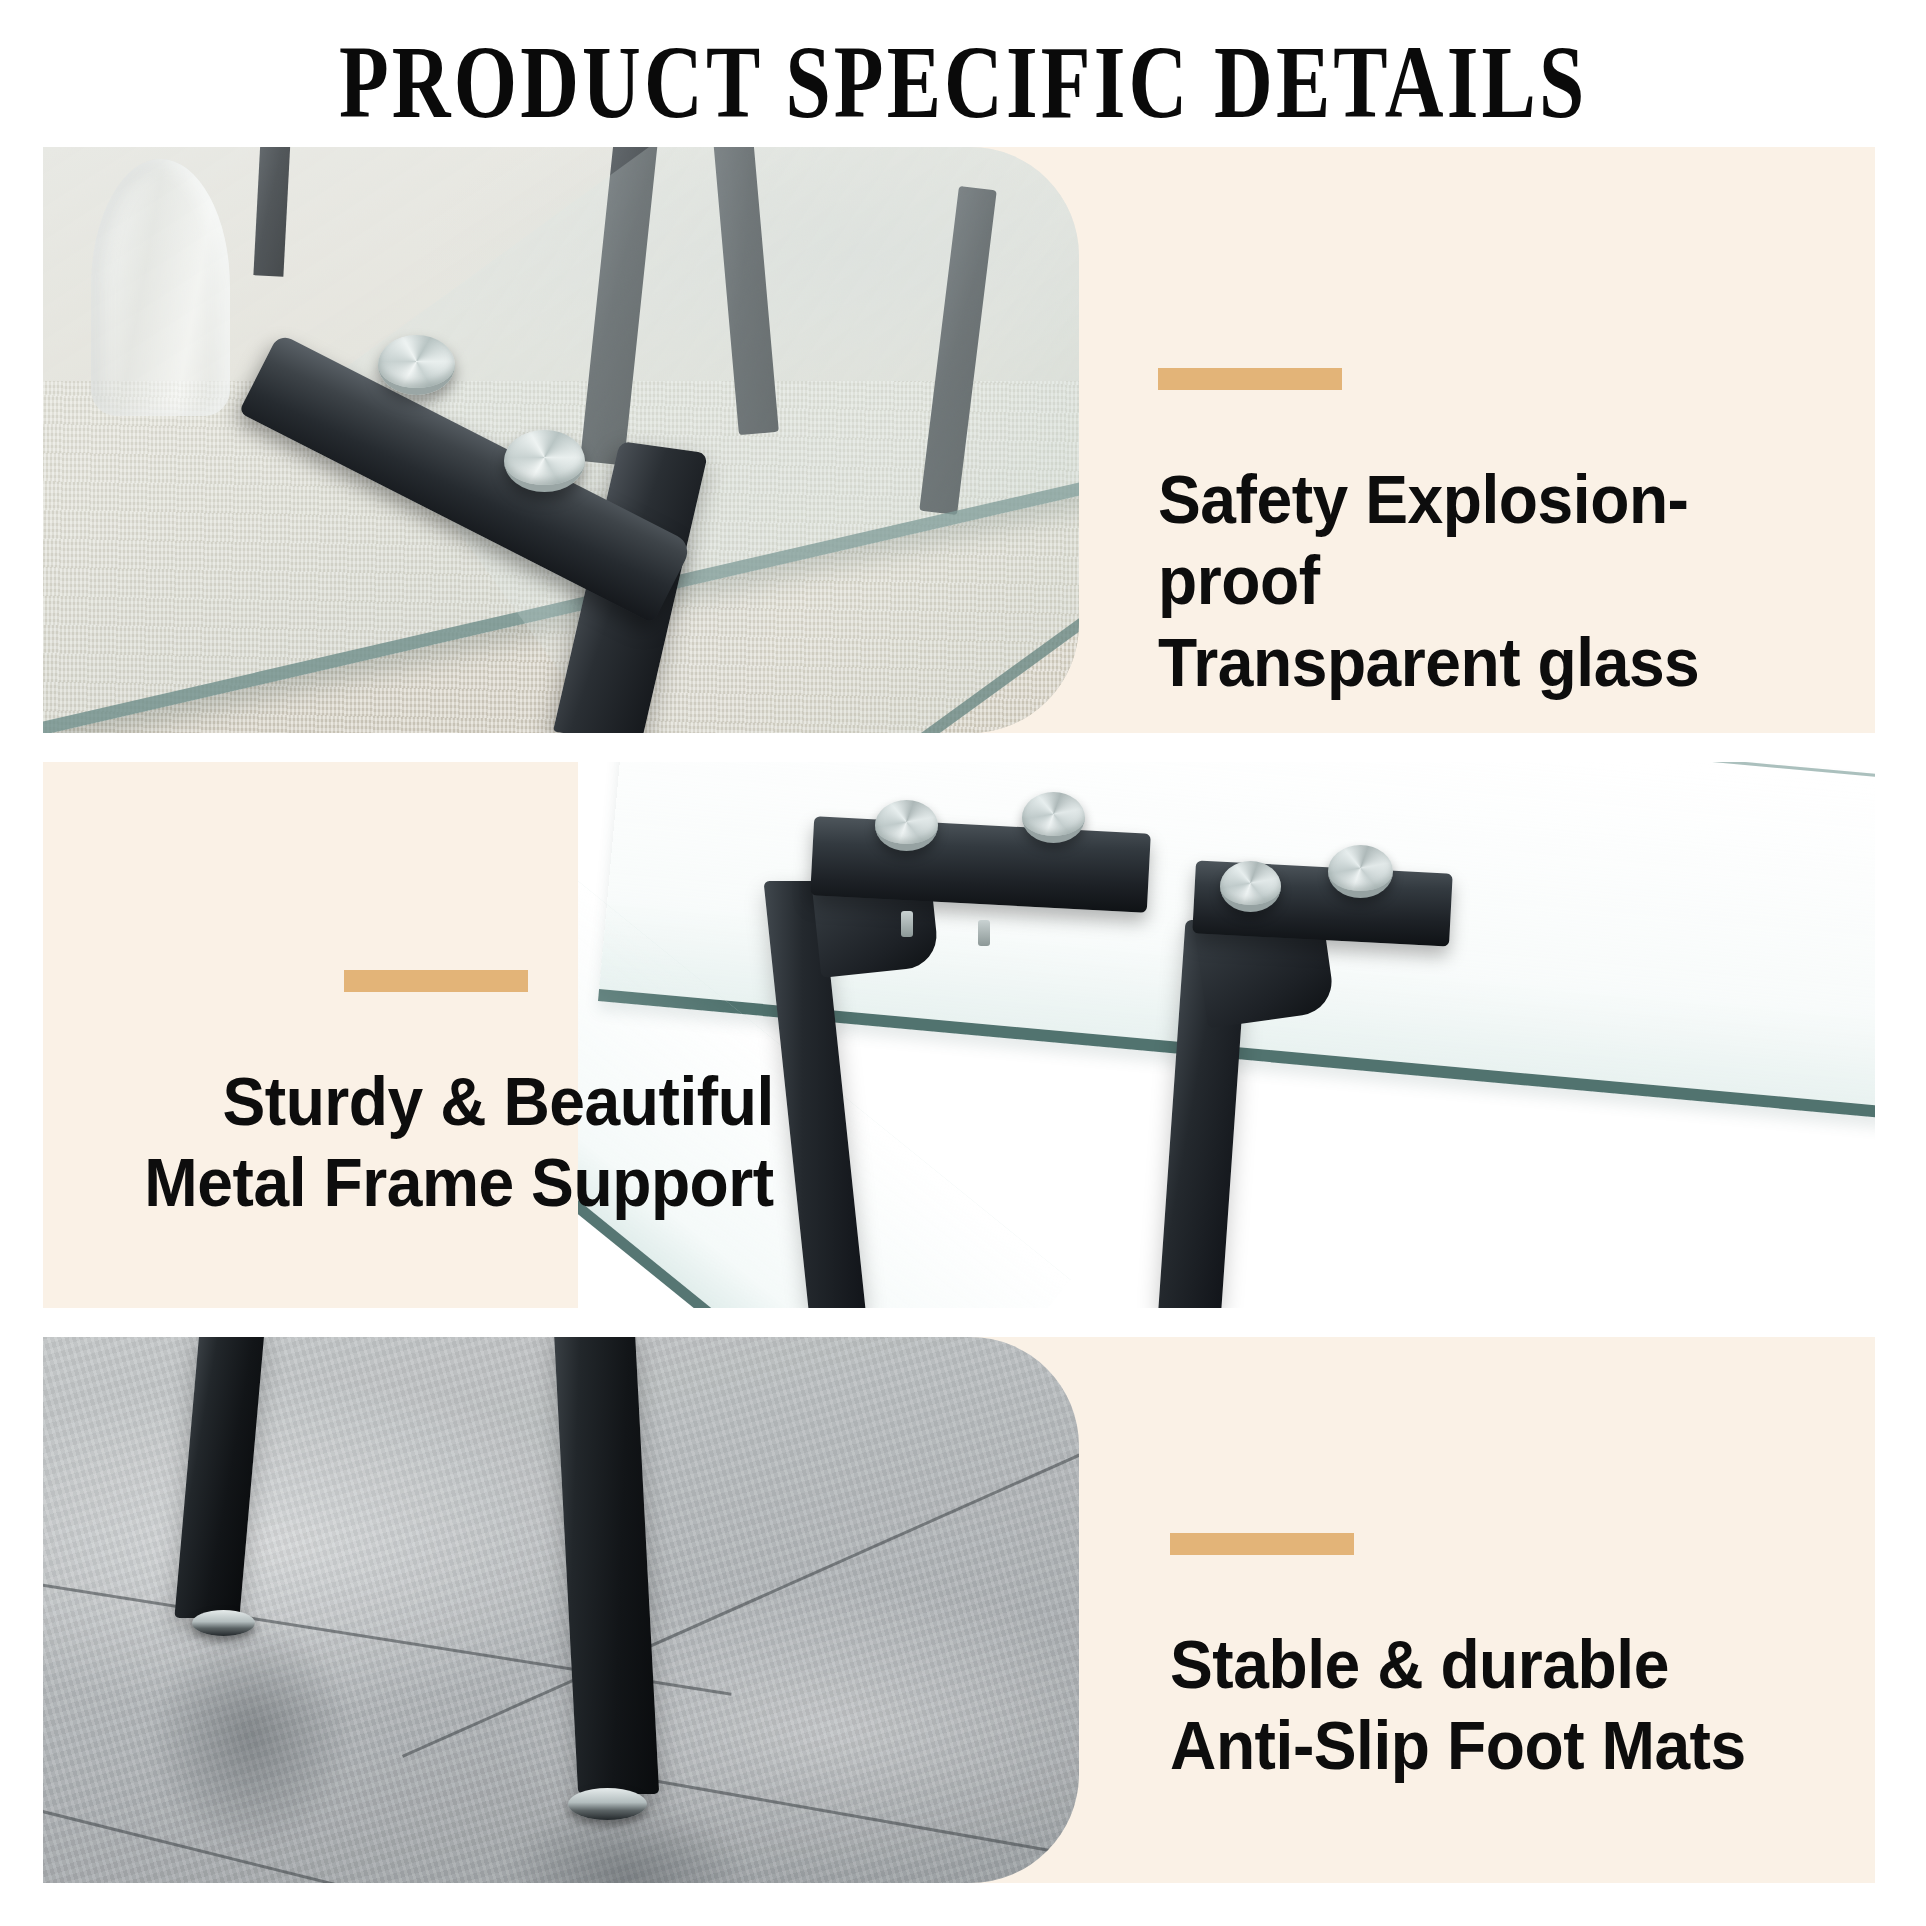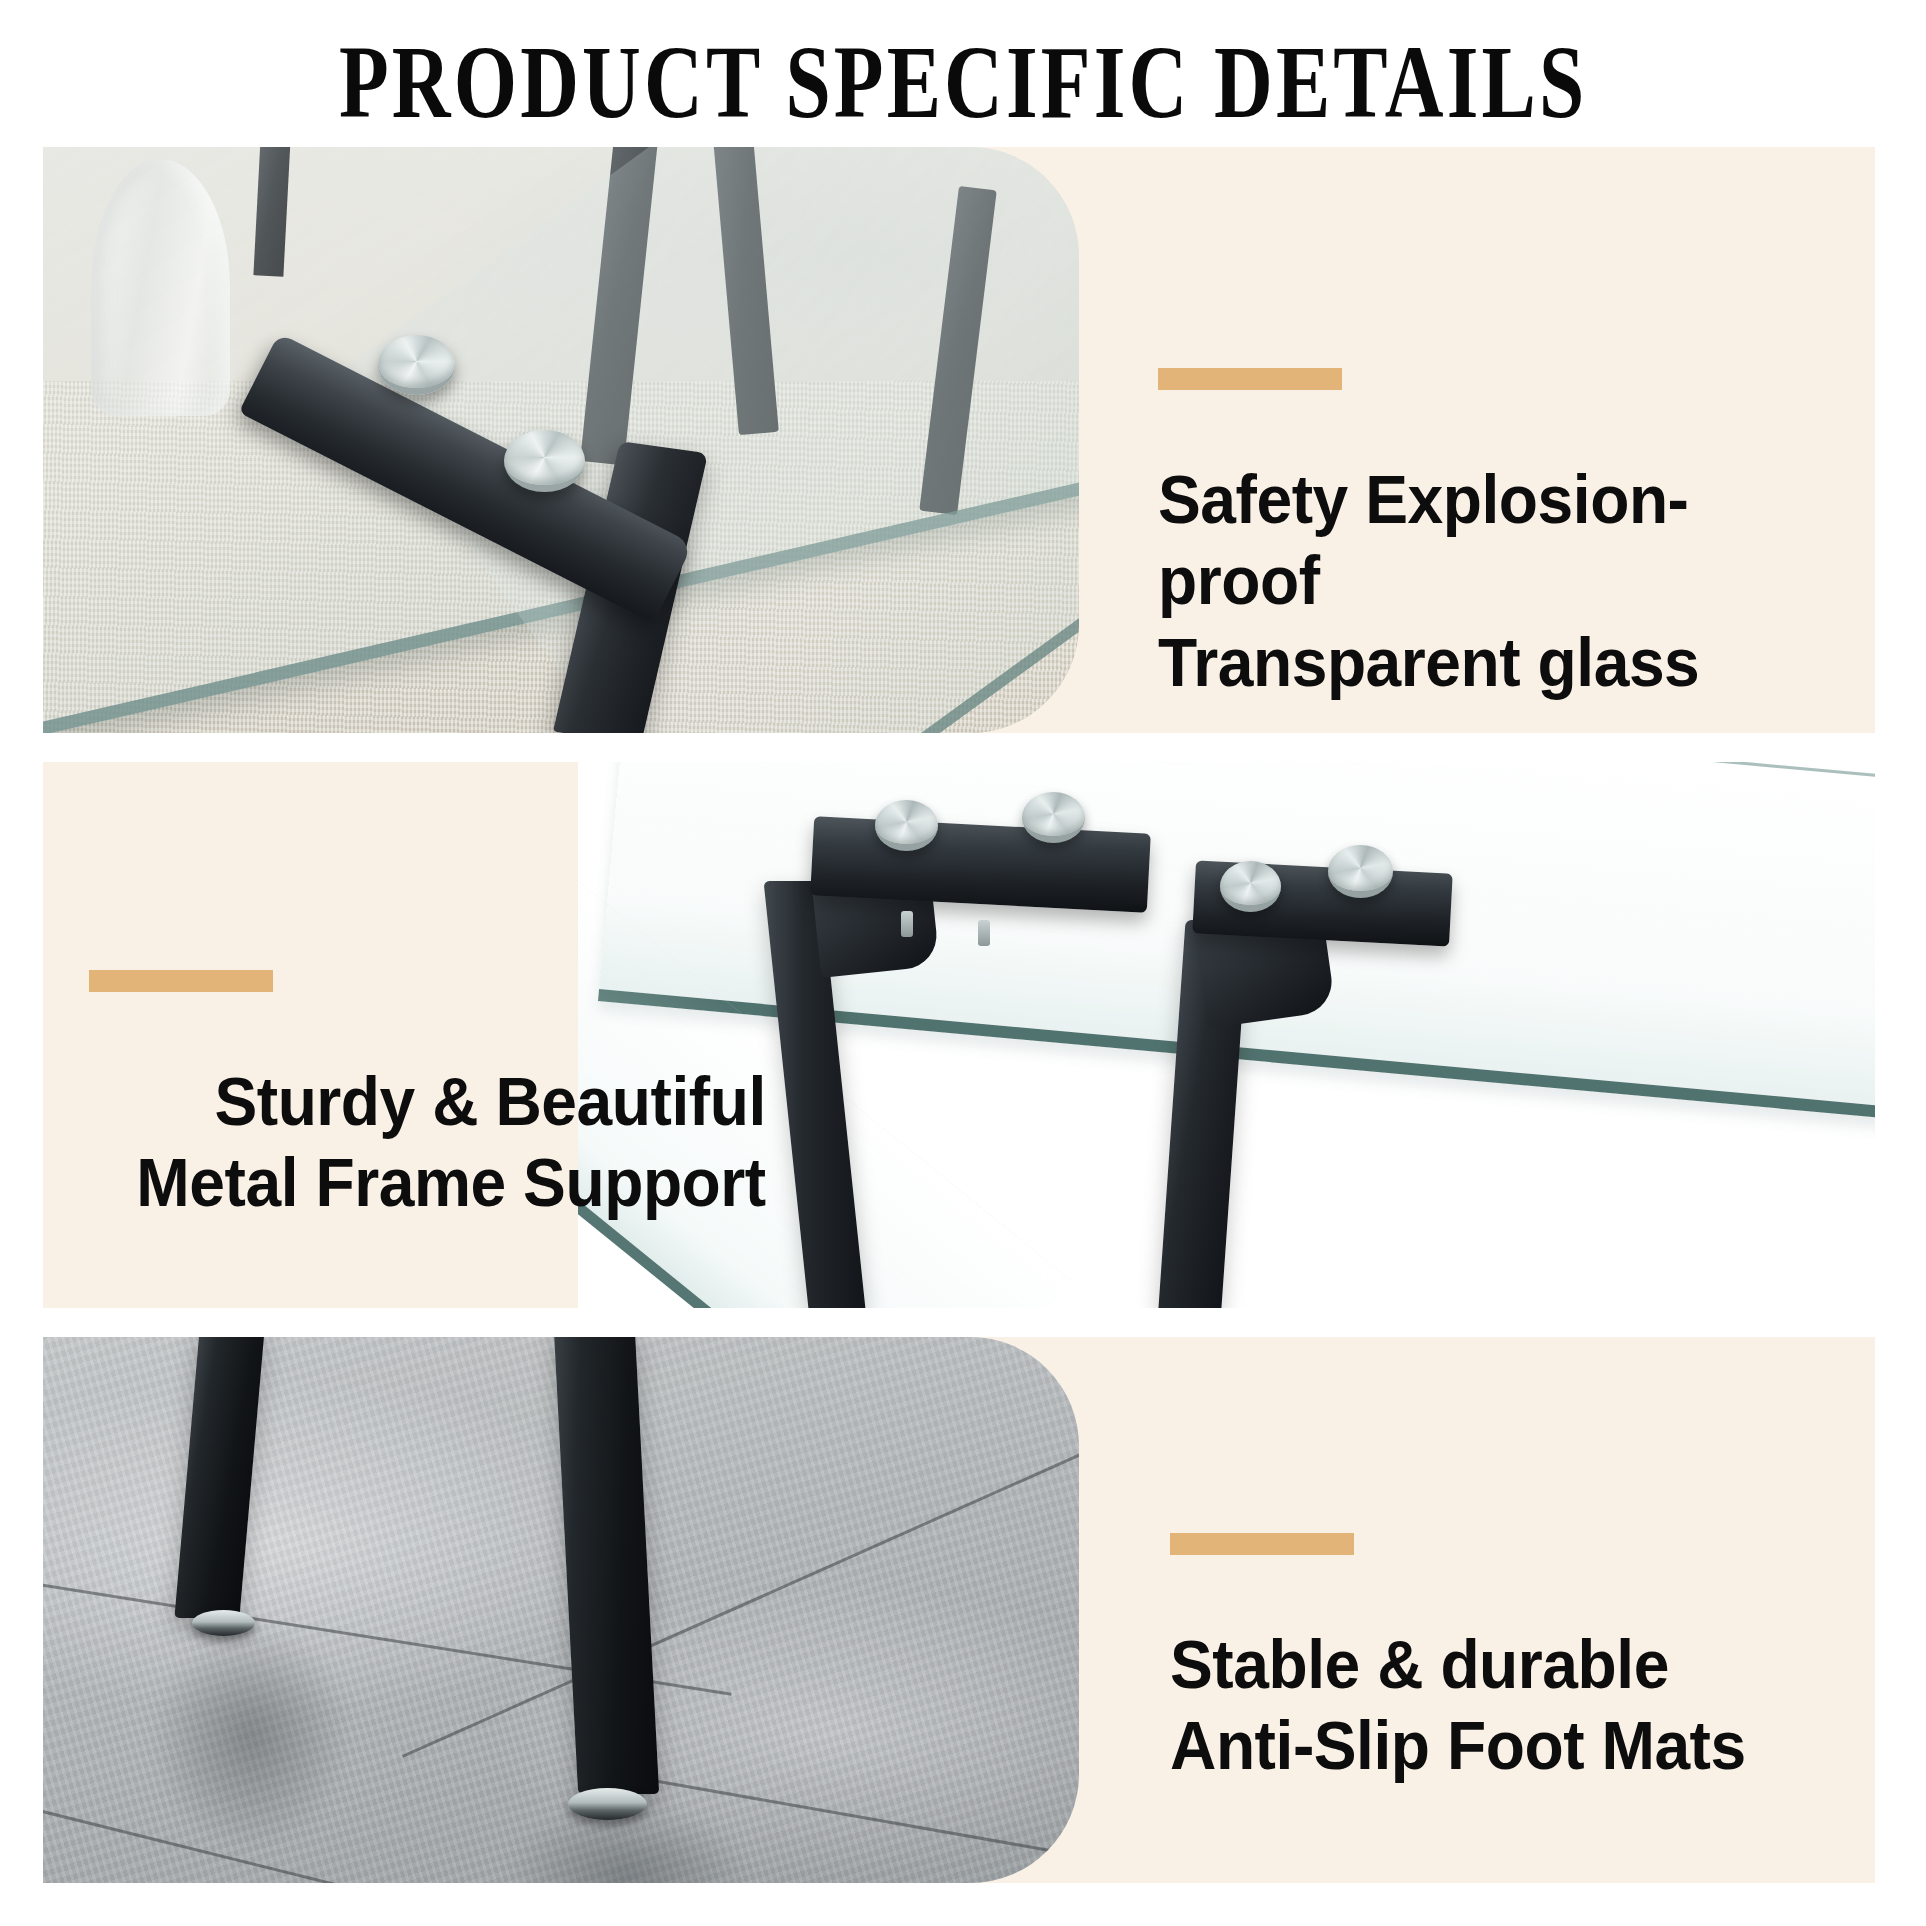--- a/index.html
+++ b/index.html
@@ -313,21 +313,21 @@
     color: #0d0d0d;
     letter-spacing: -0.5px;
     white-space: pre-line;
     transform: scaleX(0.93);
     transform-origin: left center;
   }
 
   
   #text-1 { left: 1146px; top: 368px; width: 693px; align-items: flex-start; margin-left: 12px; }
   
-  #text-2 { left: 89px;  top: 970px; width: 693px; align-items: flex-start; }
+  #text-2 { left: 89px;  top: 970px; width: 693px; align-items: center; }
   #text-2 .feature-title { text-align: right; transform: scaleX(0.93); transform-origin: right center; }
   
   #text-3 { left: 1170px; top: 1533px; width: 693px; align-items: flex-start; }
 </style>
 </head>
 <body>
 
 <div class="page">
 
   <div class="title-wrap">

